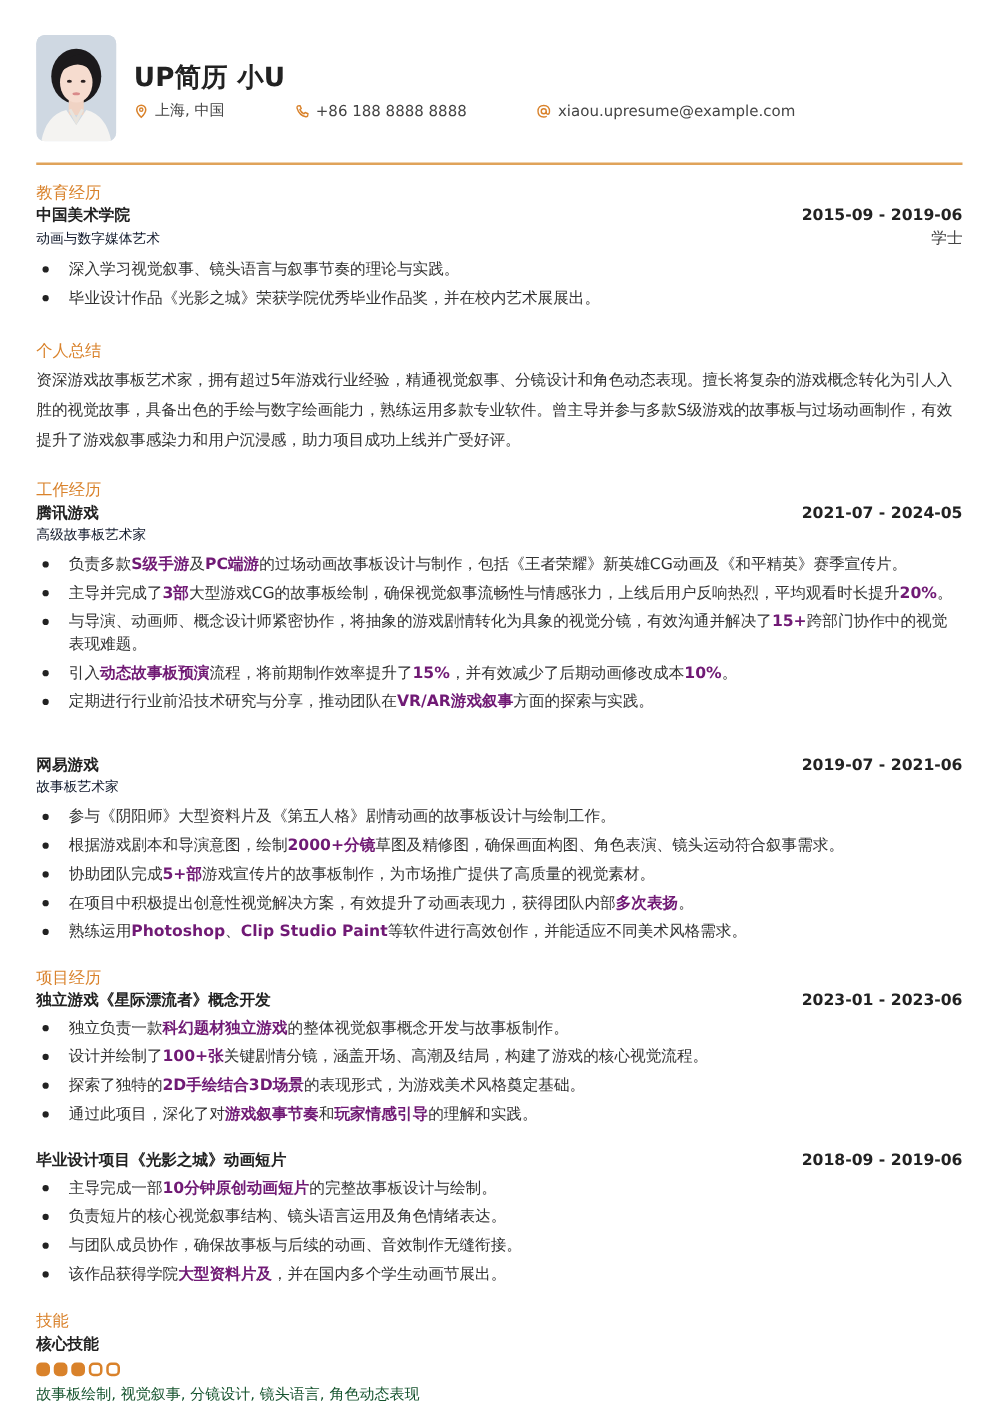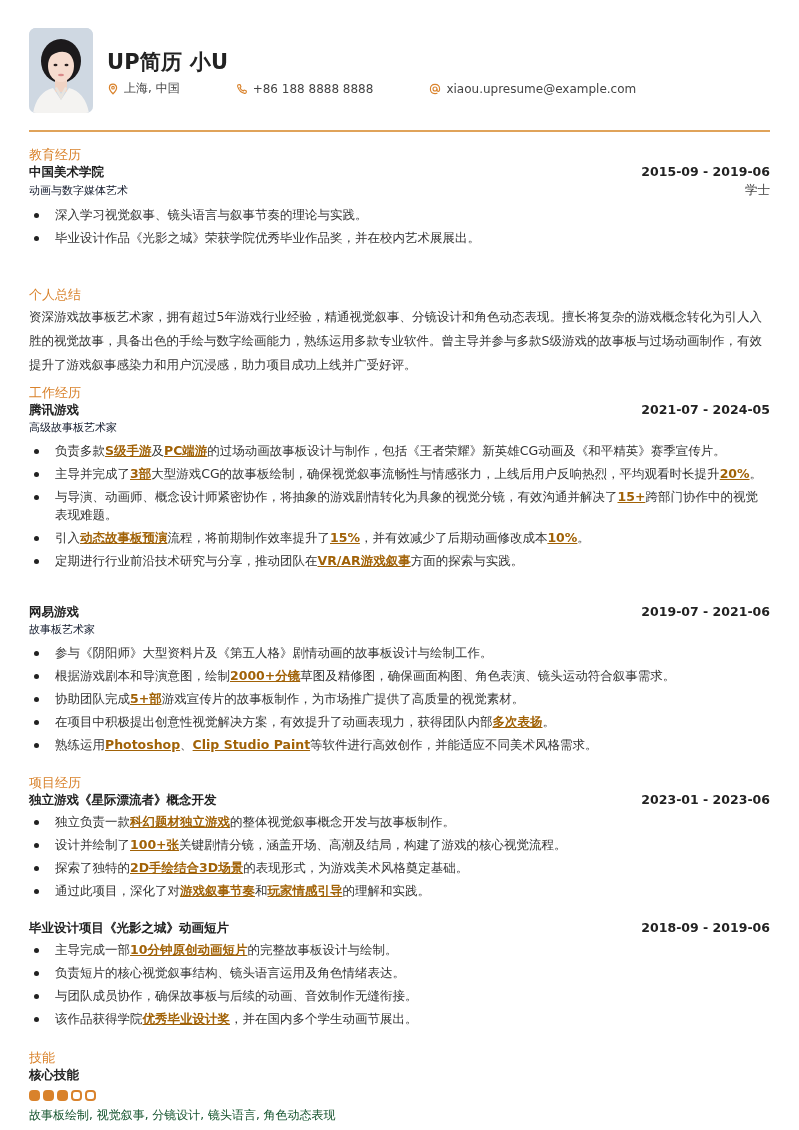--- a/index.html
+++ b/index.html
@@ -46,21 +46,21 @@
     .sub-right { font-size: 12.5px; color: #444444; line-height: 18px; text-align: right; }
     ul.bullets { list-style: none; margin-top: 5px; }
     ul.bullets li {
       position: relative; padding-left: 26px; font-size: 12.5px; line-height: 18px; color: #333333;
       margin-bottom: 5px;
     }
     ul.bullets li::before {
       content: ""; position: absolute; left: 5px; top: 7px; width: 5px; height: 5px;
       background: #222222; border-radius: 50%;
     }
-    ul.bullets li b { font-weight: bold; color: #a16207; text-decoration: underline; }
+    ul.bullets li b { font-weight: bold; color: #701a75; }
     .summary { font-size: 12.5px; line-height: 24px; color: #333333; margin-top: 2px; }
 
     .dots { display: flex; gap: 3px; margin-top: 6px; }
     .dot { width: 11px; height: 11px; border-radius: 4px; border: 2px solid #D9822B; }
     .dot.filled { background: #D9822B; }
     .skill-list { font-size: 12px; color: #14532d; margin-top: 6px; line-height: 16px; }
   </style>
 </head>
 <body>
 
@@ -124,21 +124,21 @@
     <div class="row">
       <div class="sub">动画与数字媒体艺术</div>
       <div class="sub-right">学士</div>
     </div>
     <ul class="bullets" style="margin-top:6px;">
       <li>深入学习视觉叙事、镜头语言与叙事节奏的理论与实践。</li>
       <li>毕业设计作品《光影之城》荣获学院优秀毕业作品奖，并在校内艺术展展出。</li>
     </ul>
   </div>
 
-  <div class="section" style="top:287px;">
+  <div class="section" style="top:274px;">
     <div class="section-title">个人总结</div>
     <div class="summary">资深游戏故事板艺术家，拥有超过5年游戏行业经验，精通视觉叙事、分镜设计和角色动态表现。擅长将复杂的游戏概念转化为引人入胜的视觉故事，具备出色的手绘与数字绘画能力，熟练运用多款专业软件。曾主导并参与多款S级游戏的故事板与过场动画制作，有效提升了游戏叙事感染力和用户沉浸感，助力项目成功上线并广受好评。</div>
   </div>
 
   <div class="section" style="top:385px;">
     <div class="section-title">工作经历</div>
     <div>
       <div class="row">
         <div class="org">腾讯游戏</div>
         <div class="date">2021-07 - 2024-05</div>
@@ -190,21 +190,21 @@
   <div class="section" style="top:919px;">
     <div>
       <div class="row">
         <div class="org">毕业设计项目《光影之城》动画短片</div>
         <div class="date">2018-09 - 2019-06</div>
       </div>
       <ul class="bullets rich" style="margin-top:4px;">
           <li><span>主导完成一部</span><b>10分钟原创动画短片</b><span>的完整故事板设计与绘制。</span></li>
           <li><span>负责短片的核心视觉叙事结构、镜头语言运用及角色情绪表达。</span></li>
           <li><span>与团队成员协作，确保故事板与后续的动画、音效制作无缝衔接。</span></li>
-          <li><span>该作品获得学院</span><b>优秀毕业设计奖</b><span>，并在国内多个学生动画节展出。</span></li>
+          <li><span>该作品获得学院</span><b>大型资料片及</b><span>，并在国内多个学生动画节展出。</span></li>
         </ul>
     </div>
   </div>
 
   <div class="section" style="top:1050px;">
     <div class="section-title">技能</div>
     <div class="org">核心技能</div>
     <div class="dots" id="skill-dots">
         <span class="dot filled"></span>
         <span class="dot filled"></span>

